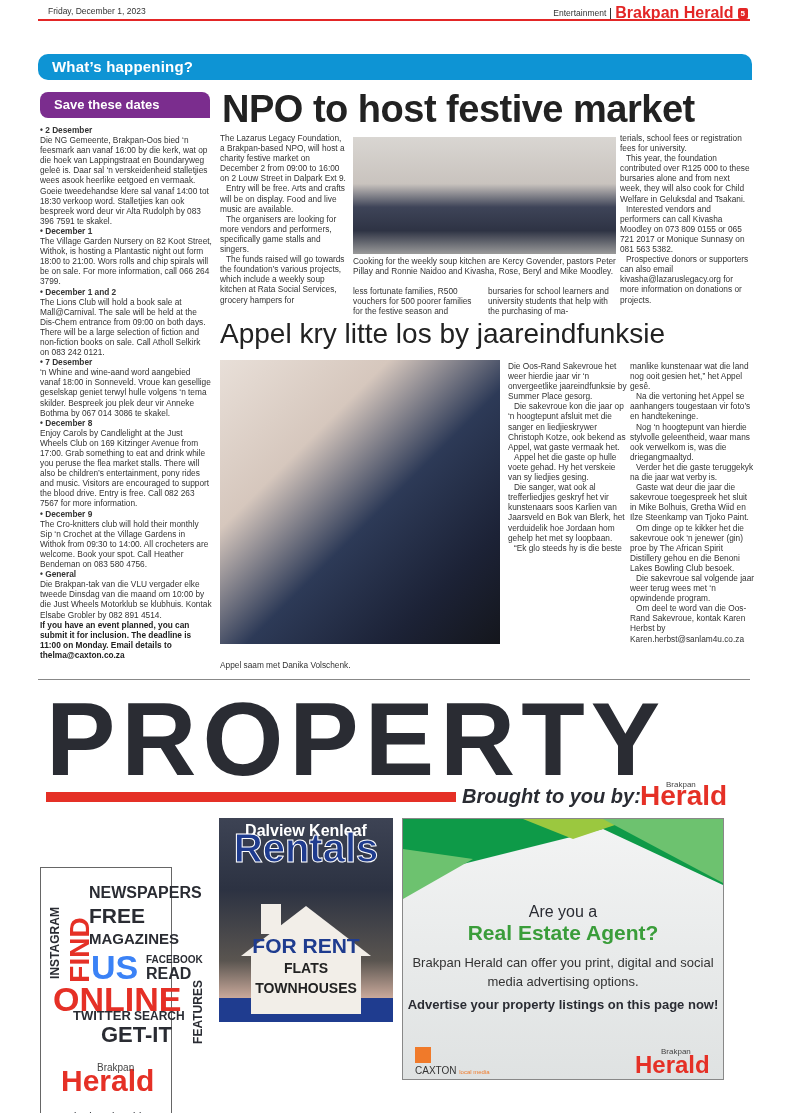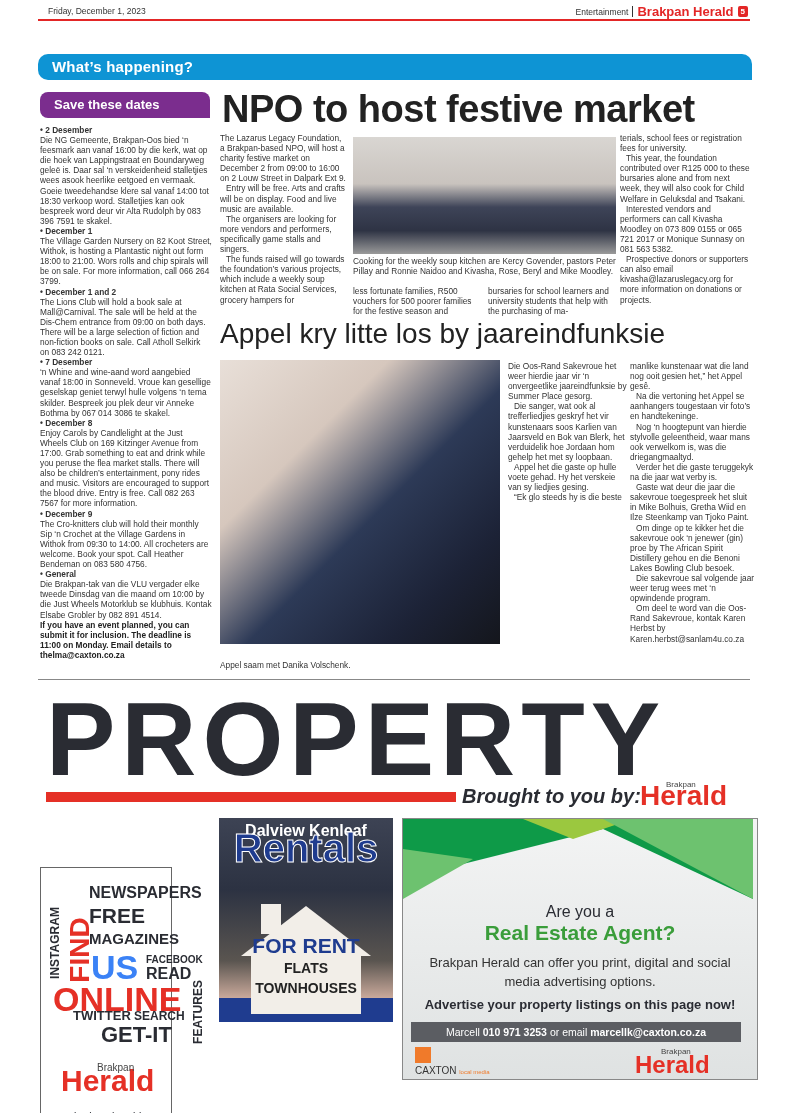--- a/index.html
+++ b/index.html
@@ -3,21 +3,21 @@
 <meta charset="utf-8">
 <style>
   * { box-sizing: border-box; margin: 0; padding: 0; }
   body { width: 786px; height: 1113px; background: #fff; position: relative; overflow: hidden; font-family: "Liberation Sans", sans-serif; color: #222; }
   .abs { position: absolute; }
 
   
   .hdr-date { left: 48px; top: 6px; font-size: 8.5px; color: #333; }
   .hdr-right { right: 38px; top: 4px; font-size: 8.5px; color: #333; display: flex; align-items: center; gap: 4px; }
   .hdr-sep { width: 1px; height: 11px; background: #333; }
-  .hdr-brand { color: #e32626; font-weight: bold; font-size: 13px; }
+  .hdr-brand { color: #e32626; font-weight: bold; font-size: 16px; }
   .hdr-page { background: #e32626; color: #fff; font-weight: bold; font-size: 8px; padding: 1px 3px; border-radius: 2px; }
   .hdr-line { left: 38px; top: 19px; width: 712px; height: 2px; background: #e32626; }
   .banner { left: 38px; top: 54px; width: 714px; height: 26px; background: #0e94d4; border-radius: 10px 10px 0 10px; }
   .banner span { position: absolute; left: 14px; top: 4px; color: #fff; font-weight: bold; font-size: 15px; letter-spacing: 0.2px; }
 
   
   .save-tab { left: 40px; top: 92px; width: 170px; height: 26px; background: #7b2d8e; border-radius: 8px 8px 0 8px; }
   .save-tab span { position: absolute; left: 14px; top: 5px; color: #fff; font-weight: bold; font-size: 13px; }
   .dates { left: 40px; top: 125px; width: 172px; font-size: 8.3px; line-height: 10.1px; color: #333; }
   .dates .d { font-weight: bold; }
@@ -51,21 +51,21 @@
   .herald-logo .small { position: absolute; font-size: 8px; color: #444; font-weight: normal; }
   .prop-logo { left: 640px; top: 780px; font-size: 28px; }
   .prop-logo .small { left: 26px; top: 0; }
 
   
   .ad1 { left: 40px; top: 867px; width: 132px; height: 262px; border: 1px solid #666; background: #fff; text-align: right; }
   .ad1 .w { position: absolute; font-weight: bold; white-space: nowrap; }
   .ad2 { left: 219px; top: 818px; width: 174px; height: 204px; background: linear-gradient(180deg,#3d4354 0%,#2c3242 35%,#5a5550 70%,#c8a89a 88%,#1f3c8f 88%,#1f3c8f 100%); }
   .ad2 .t { position: absolute; width: 100%; text-align: center; font-weight: bold; white-space: nowrap; }
   .house { position: absolute; left: 22px; top: 86px; width: 130px; height: 110px; }
-  .ad3 { left: 402px; top: 818px; width: 356px; height: 262px; border: 1px solid #888; background: linear-gradient(180deg,#f3f4f4 0%,#dfe2e2 100%); overflow: hidden; }
+  .ad3 { left: 402px; top: 818px; width: 322px; height: 262px; border: 1px solid #888; background: linear-gradient(180deg,#f3f4f4 0%,#dfe2e2 100%); overflow: hidden; }
   .ad3 .c { position: absolute; width: 100%; text-align: center; }
 </style>
 </head>
 <body>
 
 <div class="abs hdr-date">Friday, December 1, 2023</div>
 <div class="abs hdr-right">
   <span>Entertainment</span>
   <span class="hdr-sep"></span>
   <span class="hdr-brand">Brakpan Herald</span>
@@ -127,22 +127,23 @@
   <p>This year, the foundation contributed over R125 000 to these bursaries alone and from next week, they will also cook for Child Welfare in Geluksdal and Tsakani.</p>
   <p>Interested vendors and performers can call Kivasha Moodley on 073 809 0155 or 065 721 2017 or Monique Sunnasy on 081 563 5382.</p>
   <p>Prospective donors or supporters can also email kivasha@lazaruslegacy.org for more information on donations or projects.</p>
 </div>
 
 <div class="abs appel-head">Appel kry litte los by jaareindfunksie</div>
 <div class="abs appel-photo"></div>
 <div class="abs appel-cap">Appel saam met Danika Volschenk.</div>
 <div class="abs col appel-c1">
   <p class="first">Die Oos-Rand Sakevroue het weer hierdie jaar vir ‘n onvergeetlike jaareindfunksie by Summer Place gesorg.</p>
+  <p>Die sakevroue kon die jaar op ‘n hoogtepunt afsluit met die sanger en liedjieskrywer Christoph Kotze, ook bekend as Appel, wat gaste vermaak het.</p>
+  <p>Appel het die gaste op hulle voete gehad. Hy het verskeie van sy liedjies gesing.</p>
   <p>Die sanger, wat ook al trefferliedjies geskryf het vir kunstenaars soos Karlien van Jaarsveld en Bok van Blerk, het verduidelik hoe Jordaan hom gehelp het met sy loopbaan.</p>
-  <p>Appel het die gaste op hulle voete gehad. Hy het verskeie van sy liedjies gesing.</p>
   <p>“Ek glo steeds hy is die beste</p>
 </div>
 <div class="abs col appel-c2">
   <p class="first">manlike kunstenaar wat die land nog ooit gesien het,” het Appel gesê.</p>
   <p>Na die vertoning het Appel se aanhangers tougestaan vir foto’s en handtekeninge.</p>
   <p>Nog ‘n hoogtepunt van hierdie stylvolle geleentheid, waar mans ook verwelkom is, was die driegangmaaltyd.</p>
   <p>Verder het die gaste teruggekyk na die jaar wat verby is.</p>
   <p>Gaste wat deur die jaar die sakevroue toegespreek het sluit in Mike Bolhuis, Gretha Wiid en Ilze Steenkamp van Tjoko Paint.</p>
   <p>Om dinge op te kikker het die sakevroue ook ‘n jenewer (gin) proe by The African Spirit Distillery gehou en die Benoni Lakes Bowling Club besoek.</p>
   <p>Die sakevroue sal volgende jaar weer terug wees met ‘n opwindende program.</p>
@@ -198,26 +199,20 @@
   <svg class="abs" style="left:0;top:0;" width="350" height="80" viewBox="0 0 350 80">
     <polygon points="0,0 350,0 350,80 200,10 0,60" fill="#0e9a48"></polygon>
     <polygon points="120,0 230,0 170,20" fill="#9bc83f"></polygon>
     <polygon points="200,0 350,0 350,80" fill="#6dc26f"></polygon>
     <polygon points="0,30 0,80 70,40" fill="#6dc26f"></polygon>
   </svg>
   <div class="c" style="top:84px;font-size:16px;color:#2a2c33;">Are you a</div>
   <div class="c" style="top:102px;font-size:21px;font-weight:bold;color:#3a9d3a;">Real Estate Agent?</div>
   <div class="c" style="top:134px;font-size:13px;color:#333;padding:0 8px;line-height:19px;">Brakpan Herald can offer you print, digital and social media advertising options.</div>
   <div class="c" style="top:178px;font-size:13px;font-weight:bold;color:#2a2c33;">Advertise your property listings on this page now!</div>
-  <div class="abs" style="left:8px;top:203px;width:330px;height:20px;background:#5b5d62;color:#fff;font-size:10.5px;text-align:center;line-height:20px;">
-    <span>Marcell</span>
-    <b>010 971 3253</b>
-    <span>or email</span>
-    <b>marcellk@caxton.co.za</b>
-  </div>
   <div class="abs" style="left:12px;top:228px;width:16px;height:16px;background:#f07a2a;"></div>
   <div class="abs" style="left:12px;top:246px;font-size:10px;color:#333;">
     <span>CAXTON</span>
     <span style="font-size:6px;color:#f07a2a;">local media</span>
   </div>
   <div class="herald-logo" style="left:232px;top:232px;font-size:24px;">
     <span class="small" style="left:26px;top:-4px;">Brakpan</span>
     <span>Herald</span>
   </div>
 </div>

